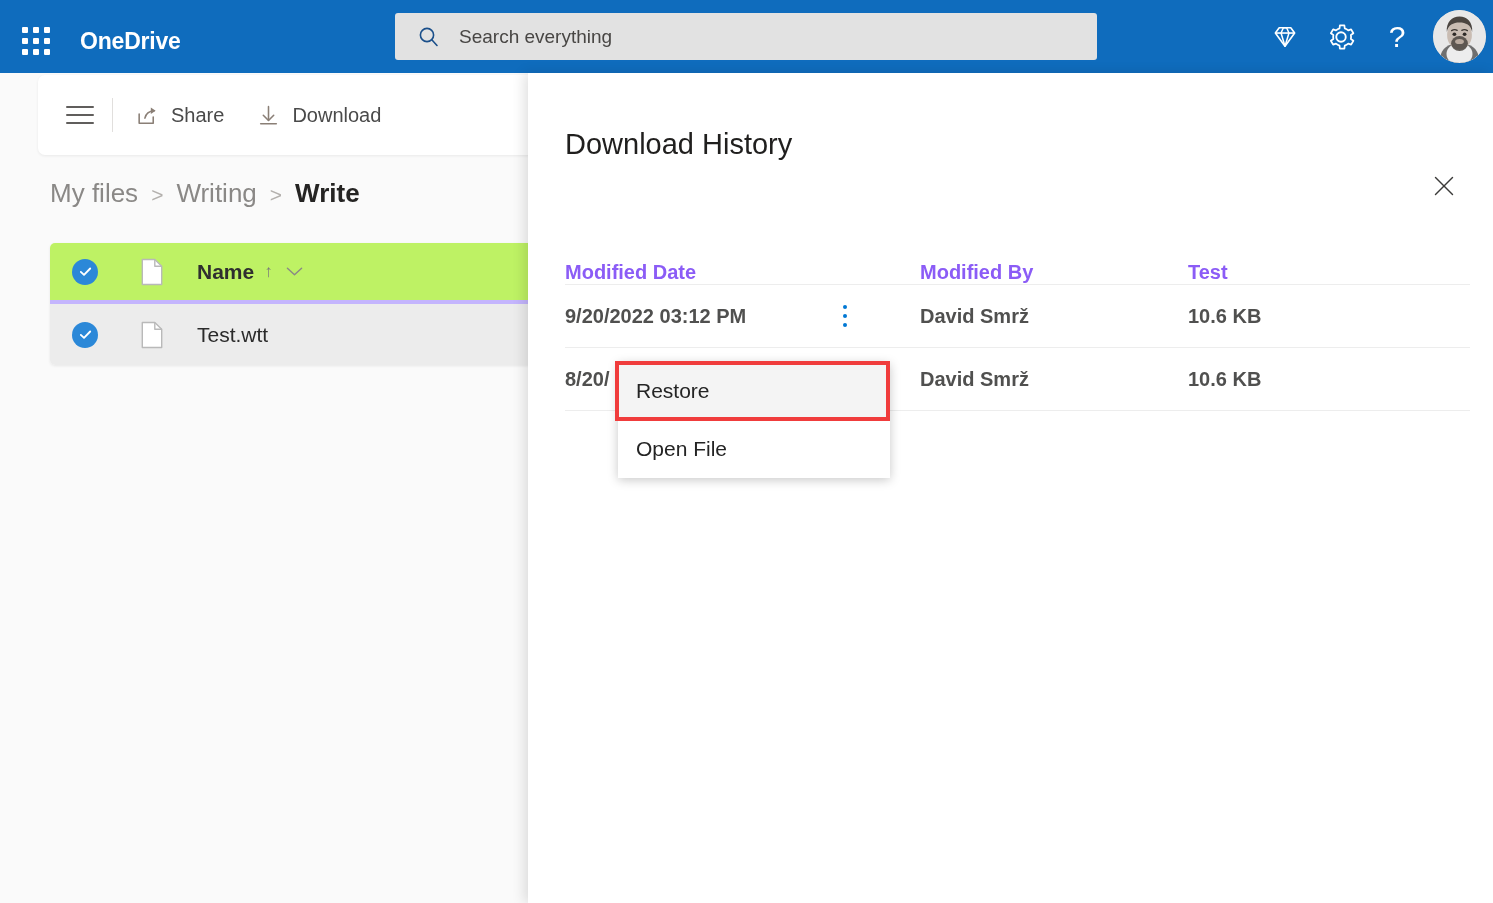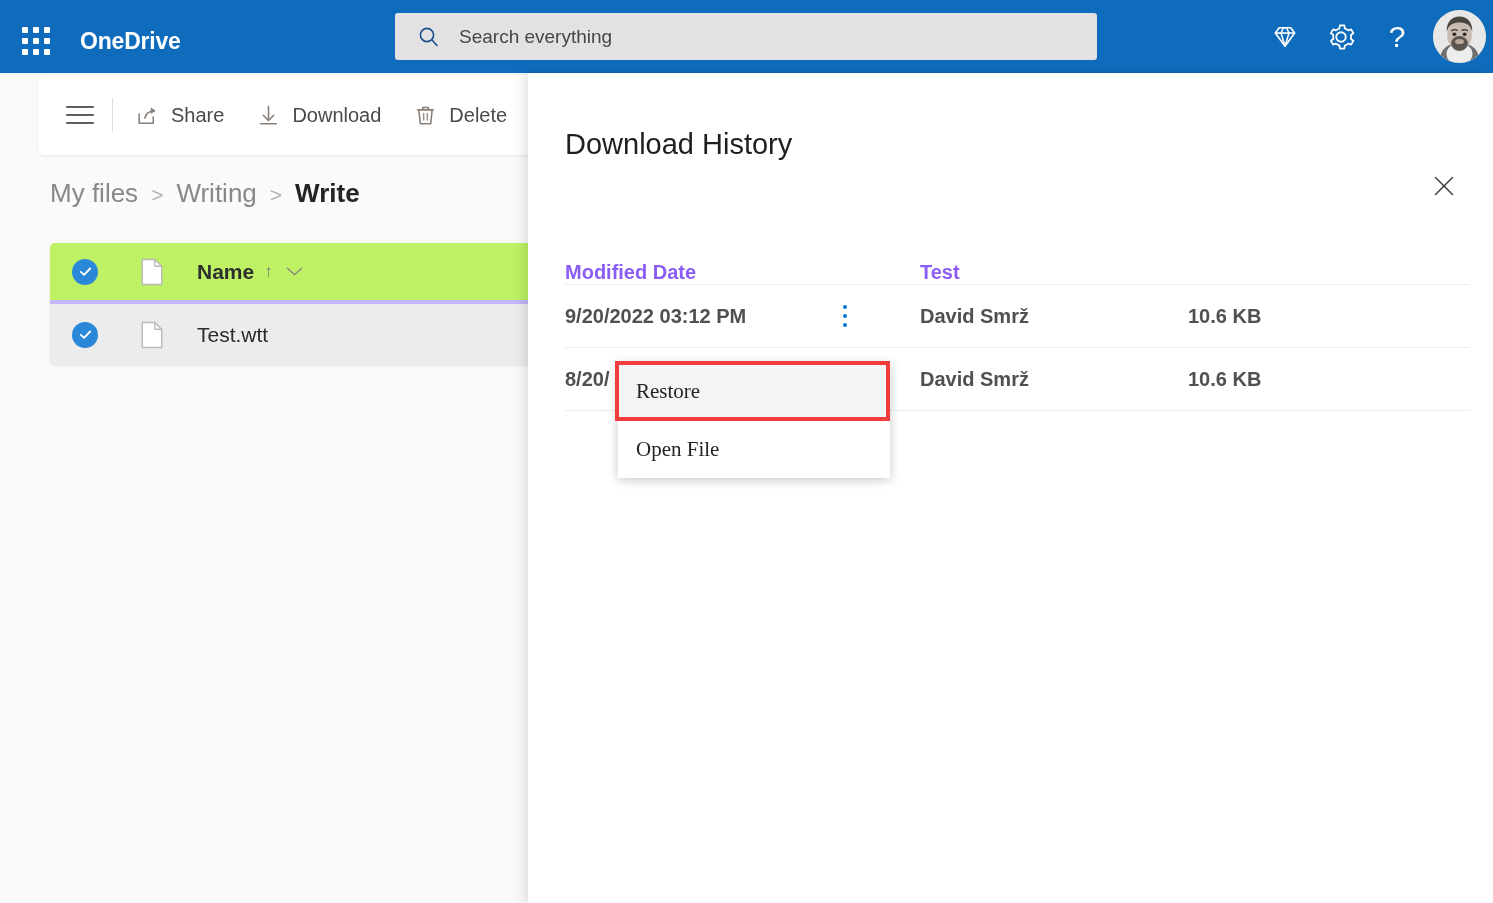--- a/index.html
+++ b/index.html
@@ -223,21 +223,20 @@
   .kebab i { width: 4px; height: 4px; border-radius: 50%; background: #0078d4; margin: 2.5px 0; display: block; }
 
   
   .ctx-menu {
     position: absolute;
     left: 618px; top: 362px;
     width: 272px;
     background: #ffffff;
     box-shadow: 0 2px 10px rgba(0,0,0,0.22);
     z-index: 40;
-    font-family: Liberation Serif, serif;
   }
   .ctx-item {
     height: 58px;
     display: flex; align-items: center;
     padding-left: 18px;
     font-size: 21px;
     color: #242424;
     cursor: pointer;
   }
   .ctx-item.active { background: #f4f4f4; }
@@ -365,32 +364,20 @@
         <span class="cb-ico">
           <svg width="25" height="25" viewBox="0 0 24 24" fill="none">
             <line x1="12" y1="3.5" x2="12" y2="16.5" stroke="#8a7f76" stroke-width="1.5" stroke-linecap="round"></line>
             <path d="M7 11.8 L12 16.8 L17 11.8" stroke="#8a7f76" stroke-width="1.5" stroke-linecap="round" stroke-linejoin="round" fill="none"></path>
             <line x1="4.5" y1="20" x2="19.5" y2="20" stroke="#8a7f76" stroke-width="1.5" stroke-linecap="round"></line>
           </svg>
         </span>
         <span>Download</span>
       </div>
 
-      <div class="cb-item">
-        <span class="cb-ico">
-          <svg width="25" height="25" viewBox="0 0 24 24" fill="none">
-            <path d="M5.6 6.4 H18.4 L17 20 H7 Z" stroke="#8a7f76" stroke-width="1.5" stroke-linejoin="round"></path>
-            <line x1="4.3" y1="6.4" x2="19.7" y2="6.4" stroke="#8a7f76" stroke-width="1.5" stroke-linecap="round"></line>
-            <path d="M9.3 6.4 V4.3 H14.7 V6.4" stroke="#8a7f76" stroke-width="1.5" stroke-linejoin="round"></path>
-            <line x1="10.3" y1="9.6" x2="10.3" y2="16.8" stroke="#8a7f76" stroke-width="1.2"></line>
-            <line x1="13.7" y1="9.6" x2="13.7" y2="16.8" stroke="#8a7f76" stroke-width="1.2"></line>
-          </svg>
-        </span>
-        <span>Delete</span>
-      </div>
     </div>
 
     <div class="breadcrumb">
       <span class="bc-item">My files</span>
       <span class="bc-sep">&gt;</span>
       <span class="bc-item">Writing</span>
       <span class="bc-sep">&gt;</span>
       <span class="bc-item current">Write</span>
     </div>
 
@@ -445,20 +432,21 @@
         </svg>
       </span>
     </div>
 
     <div class="panel-title">Download History</div>
 
     <div class="vtable">
 
       <div class="vt-head">
         <div class="c-date">Modified Date</div>
+        <div class="c-by">Modified By</div>
         <div class="c-size">Test</div>
       </div>
 
       <div class="vt-row">
         <div class="c-date">
           <span>9/20/2022 03:12 PM</span>
           <span class="kebab">
               <i></i>
               <i></i>
               <i></i>

